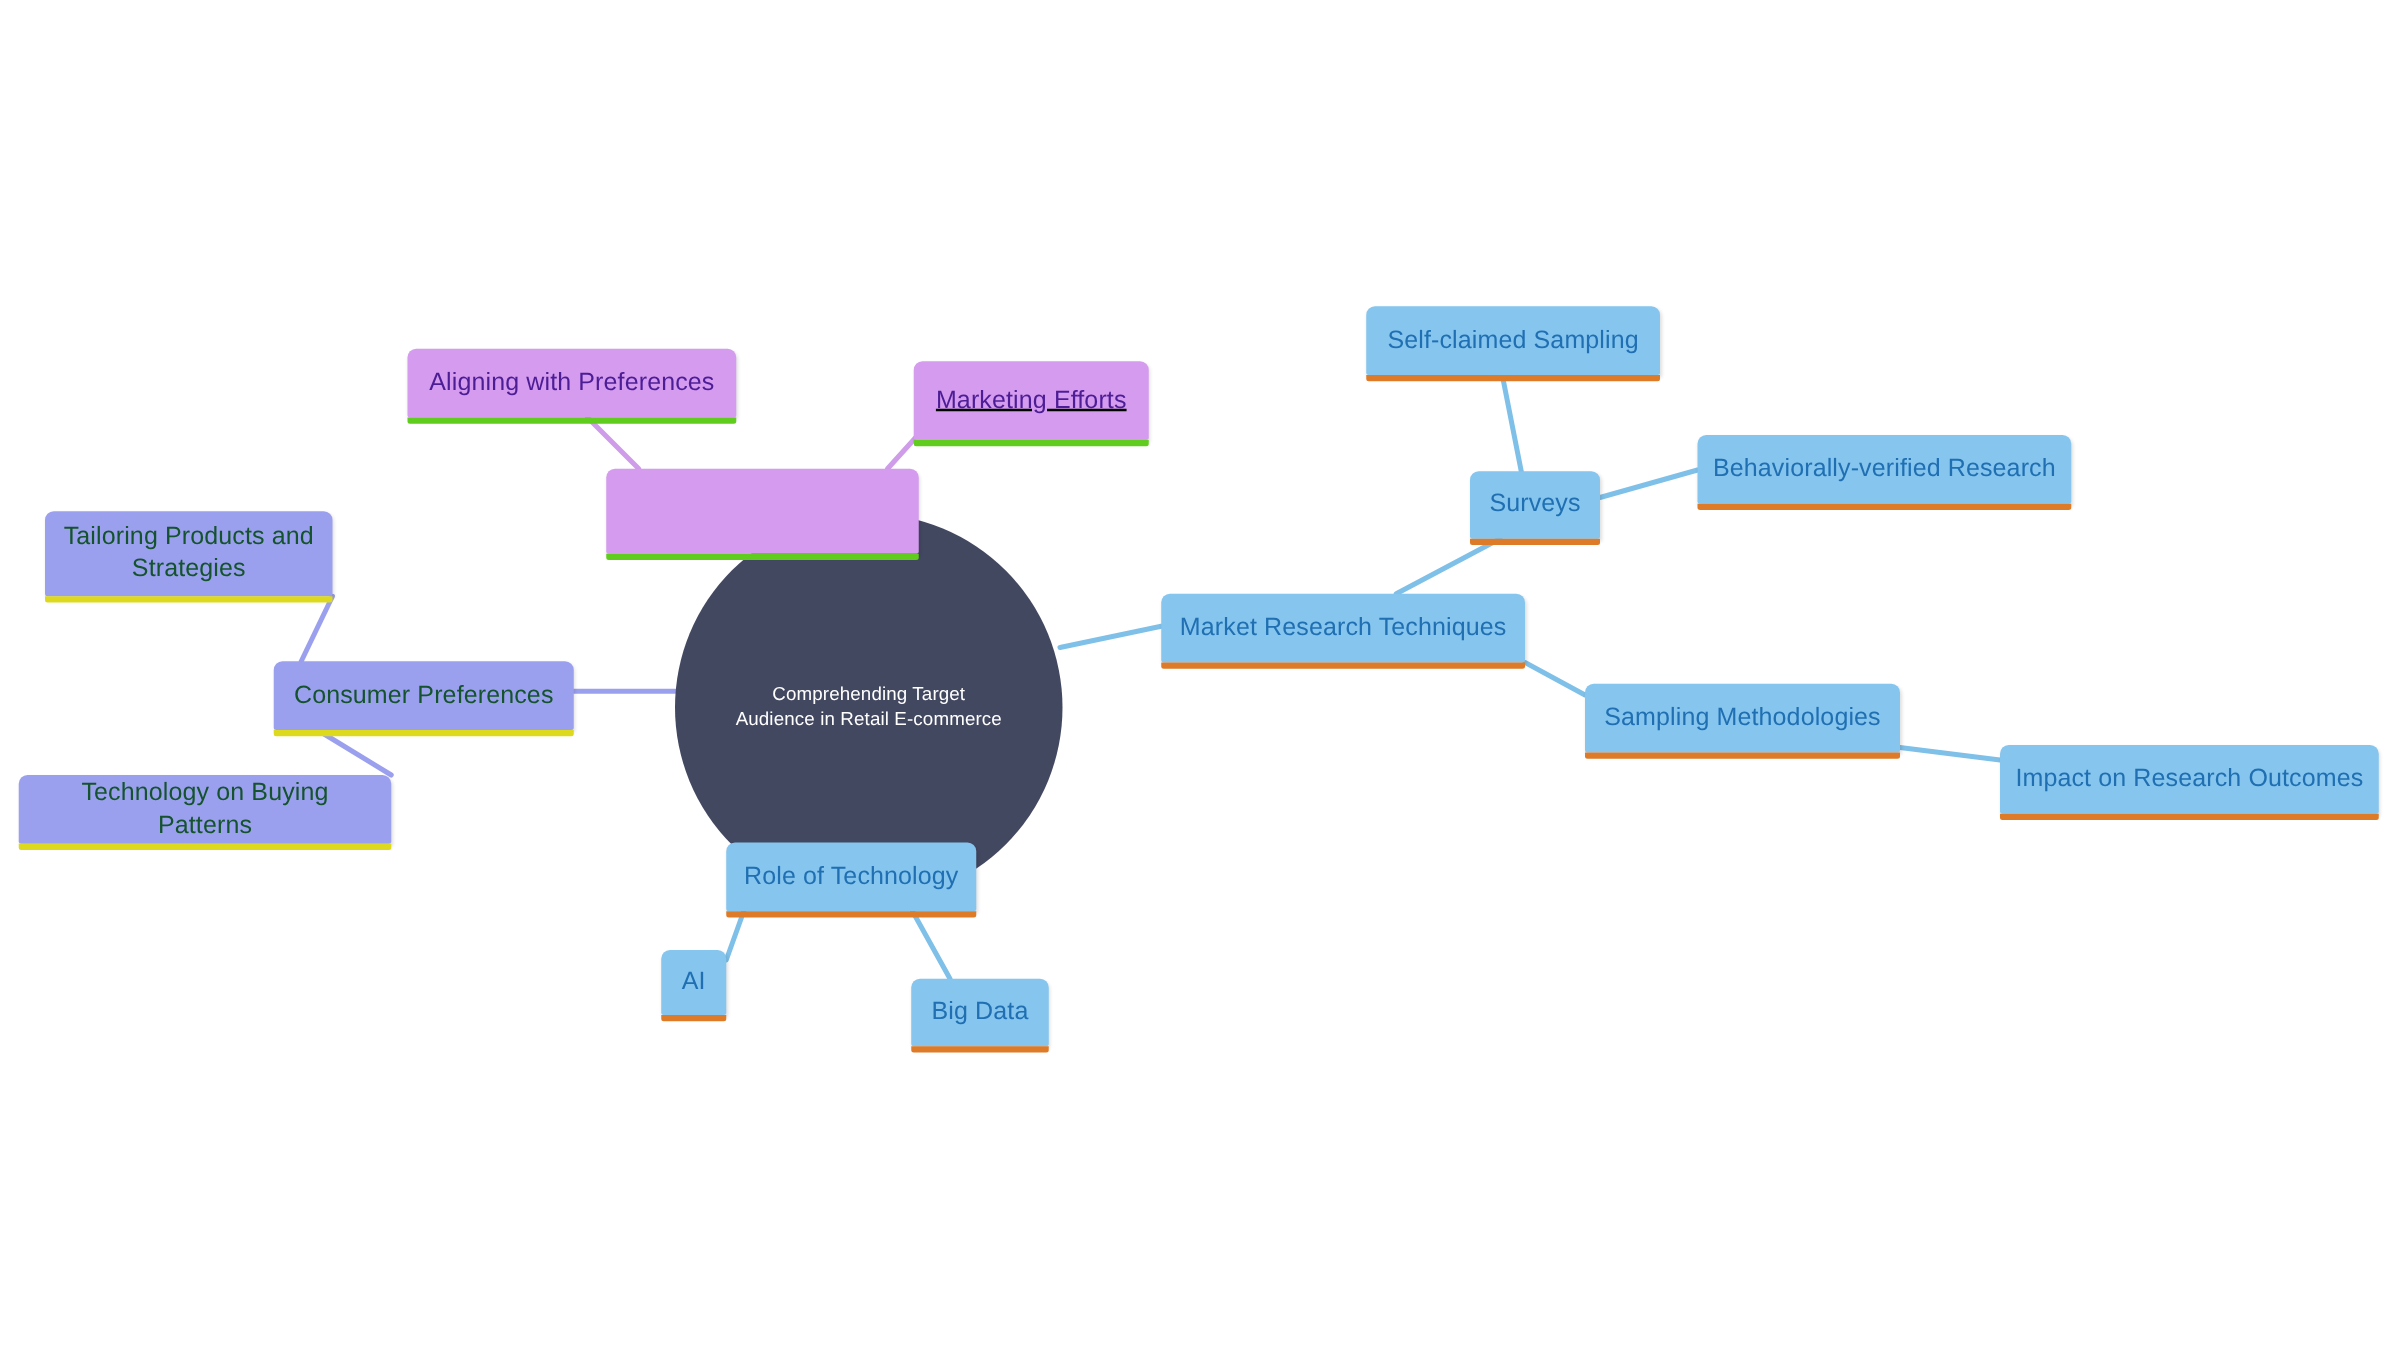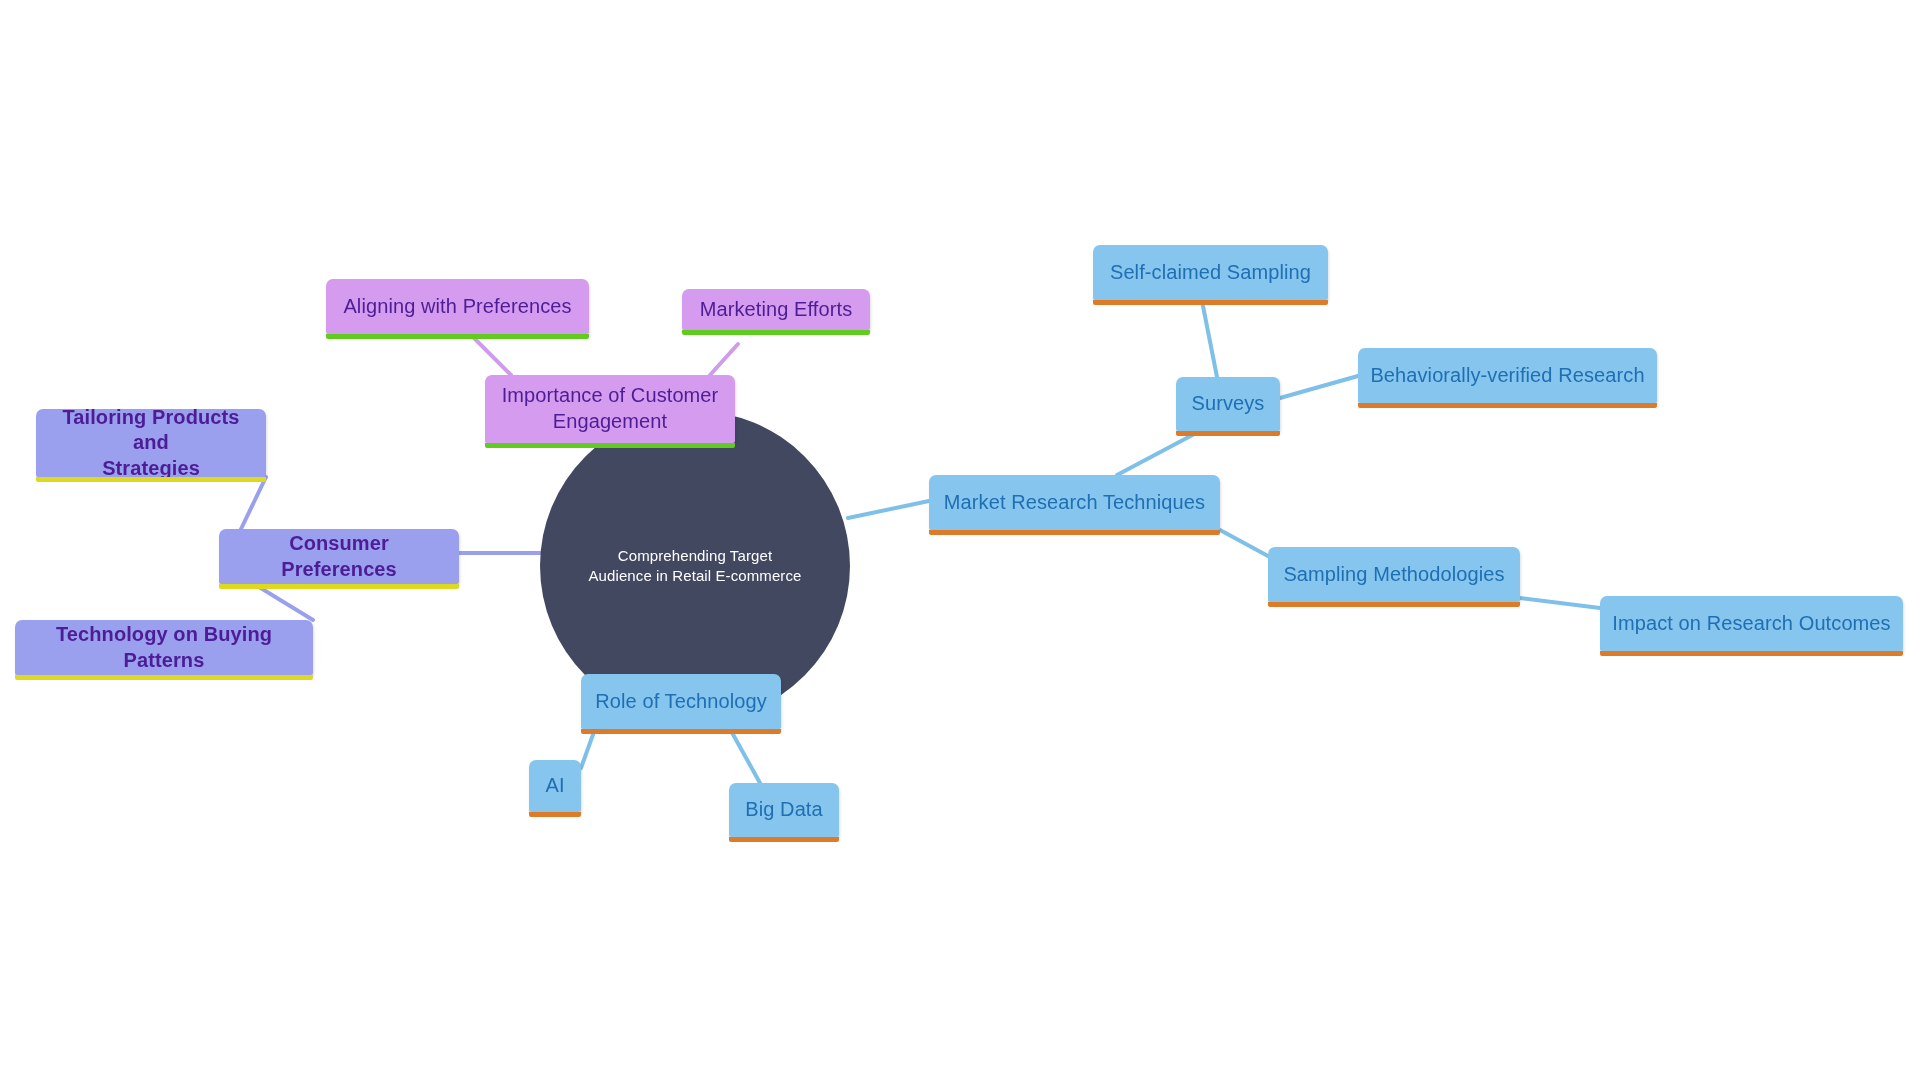--- a/index.html
+++ b/index.html
@@ -76,21 +76,21 @@
     border-radius: 0 0 2px 2px;
   }
 
   
   .theme-blue { background: #85C5EE; }
   .theme-blue .node-label { color: #1F6FB2; }
   .theme-blue .underline { background: #DE7B28; }
 
   
   .theme-periwinkle { background: #9BA0EE; }
-  .theme-periwinkle .node-label { color: #4c1d95; font-weight: bold; }
+  .theme-periwinkle .node-label { color: #14532d; }
   .theme-periwinkle .underline { background: #DCD91E; }
 
   
   .theme-orchid { background: #D49BEE; }
   .theme-orchid .node-label { color: #4c1d95; }
   .theme-orchid .underline { background: #5FCC1E; }
 </style>
 </head>
 <body>
 
@@ -162,27 +162,25 @@
       <div class="node theme-periwinkle" style="left: 36px; top: 409px; width: 230px; height: 68px;">
         <span class="node-label">Tailoring Products and
 Strategies</span>
         <span class="underline"></span>
       </div>
       <div class="node theme-periwinkle" style="left: 15px; top: 620px; width: 298px; height: 55px;">
         <span class="node-label">Technology on Buying Patterns</span>
         <span class="underline"></span>
       </div>
       <div class="node theme-orchid" style="left: 485px; top: 375px; width: 250px; height: 68px;">
-        <span class="node-label">Importance of Customer
-Engagement</span>
         <span class="underline"></span>
       </div>
       <div class="node theme-orchid" style="left: 326px; top: 279px; width: 263px; height: 55px;">
         <span class="node-label">Aligning with Preferences</span>
         <span class="underline"></span>
       </div>
-      <div class="node theme-orchid" style="left: 682px; top: 289px; width: 188px; height: 41px;">
+      <div class="node theme-orchid" style="left: 731px; top: 289px; width: 188px; height: 63px; text-decoration: underline;">
         <span class="node-label">Marketing Efforts</span>
         <span class="underline"></span>
       </div>
     </div>
 
 </div>
 
 </body></html>

